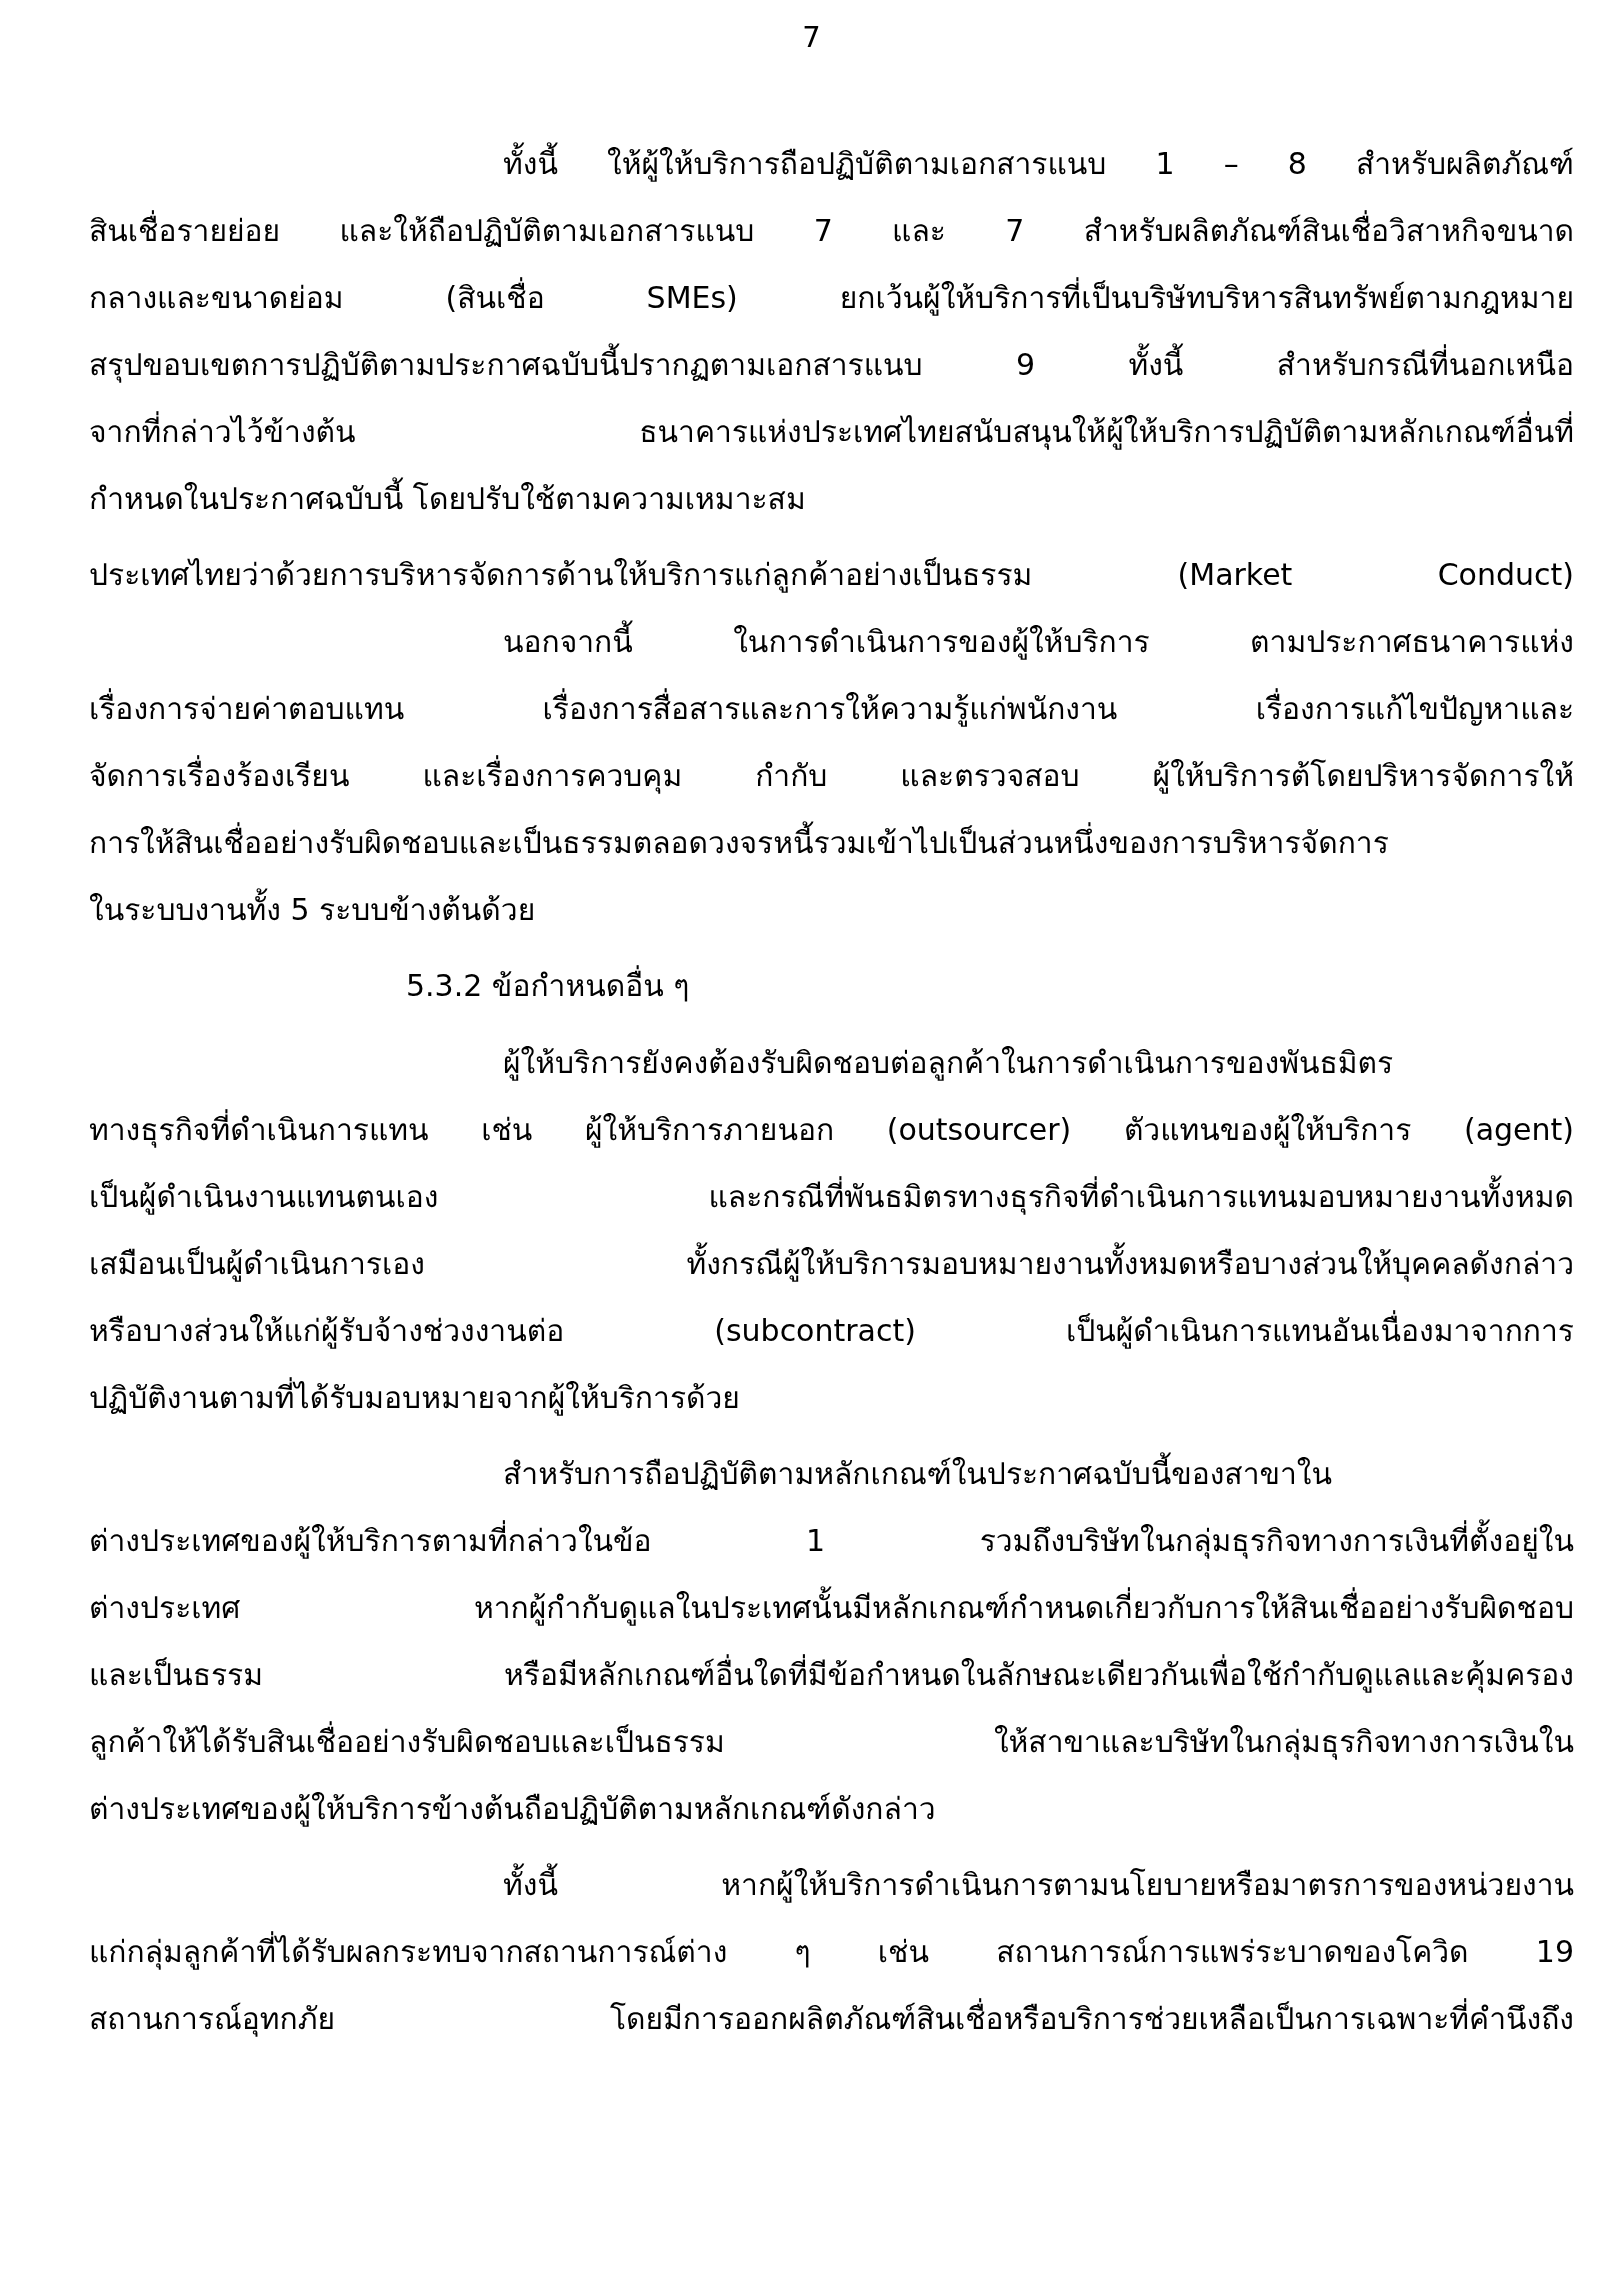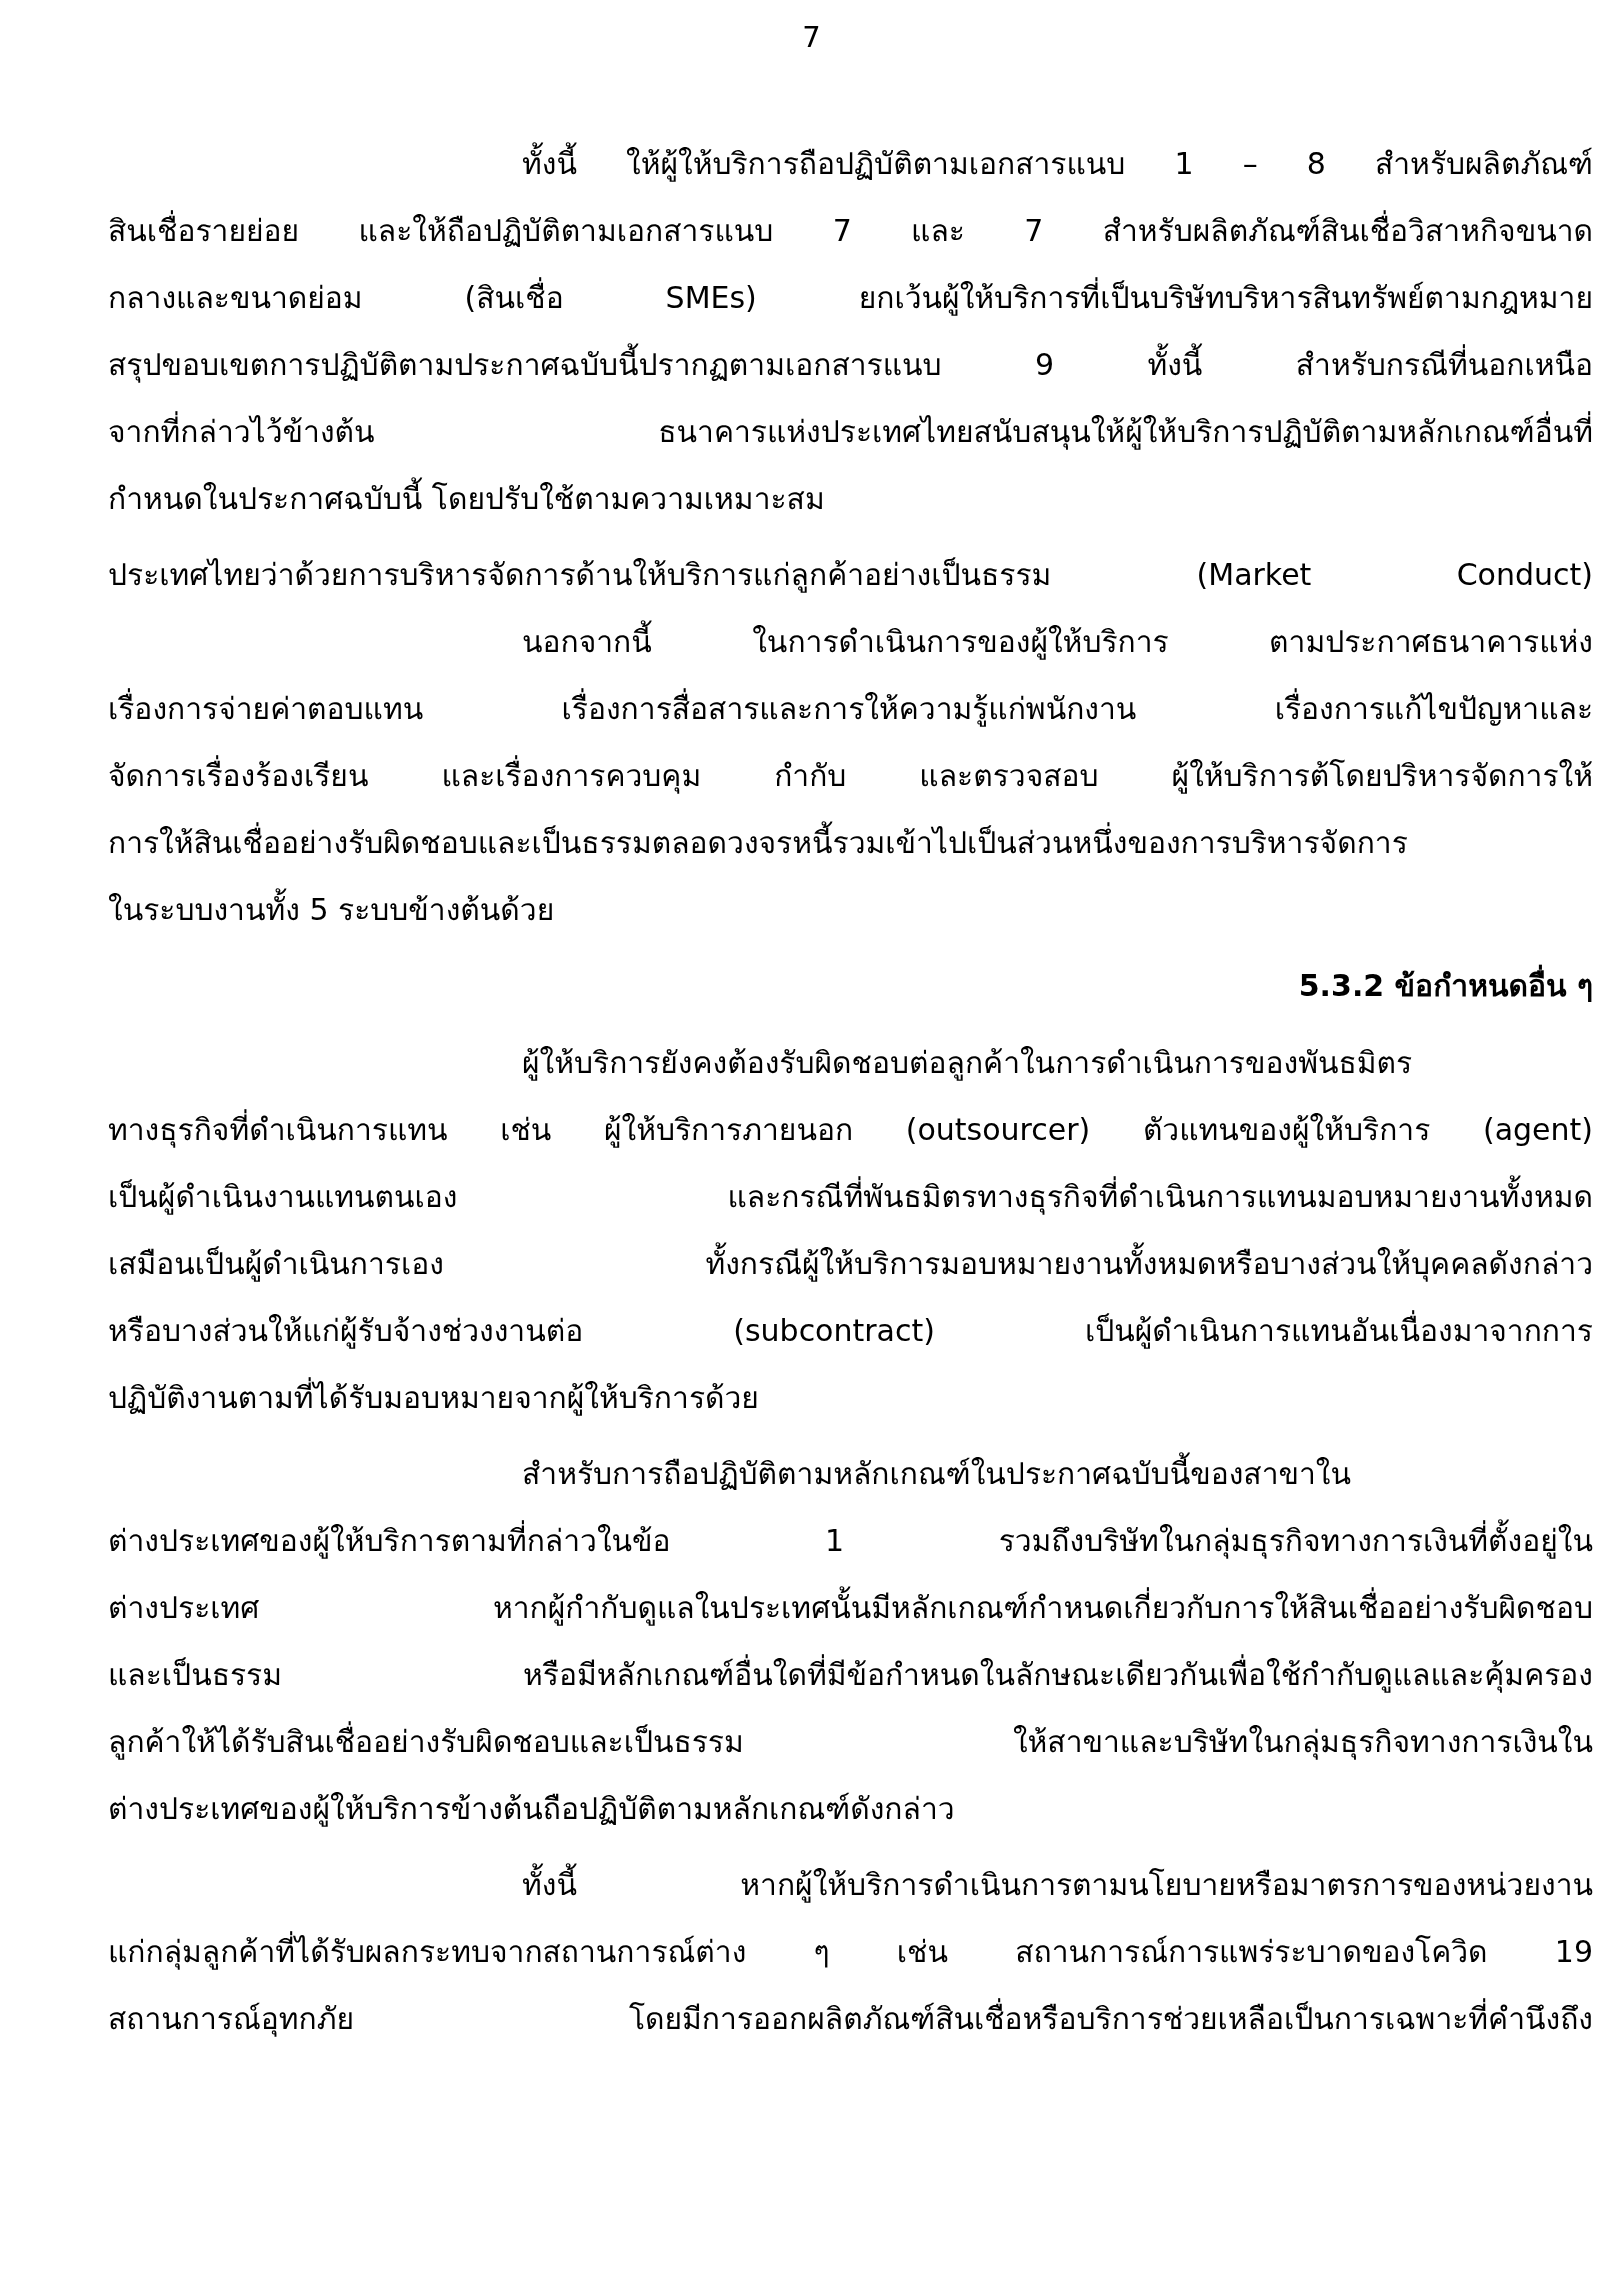--- a/index.html
+++ b/index.html
@@ -6,33 +6,33 @@
   body {
     width: 1623px; height: 2295px; position: relative; overflow: hidden;
     font-family: "DejaVu Sans", "Liberation Sans", sans-serif;
     color: #000000;
   }
   .page-number {
     position: absolute; top: 18.4px; left: 0; width: 1623px;
     text-align: center; font-size: 29px; line-height: 39px;
   }
   .body-text {
-    position: absolute; left: 108px; width: 1485px; top: 130px;
+    position: absolute; left: 89px; width: 1485px; top: 130px;
   }
   .line {
     font-size: 30px; line-height: 67px; height: 67px;
     white-space: nowrap; text-align: justify; text-align-last: justify;
     overflow: visible;
   }
   .line.last { text-align-last: left; }
   .line.indent { padding-left: 414px; }
   .para-gap { height: 9.2px; }
   .heading {
     font-size: 30px; line-height: 67px; height: 67px;
-    font-weight: bold; padding-left: 317px; white-space: nowrap; text-align: right;
+    font-weight: normal; padding-left: 317px; white-space: nowrap;
   }
 </style>
 </head>
 <body>
 
 <div class="page-number">7</div>
 
 <div class="body-text">
 
   <div>

